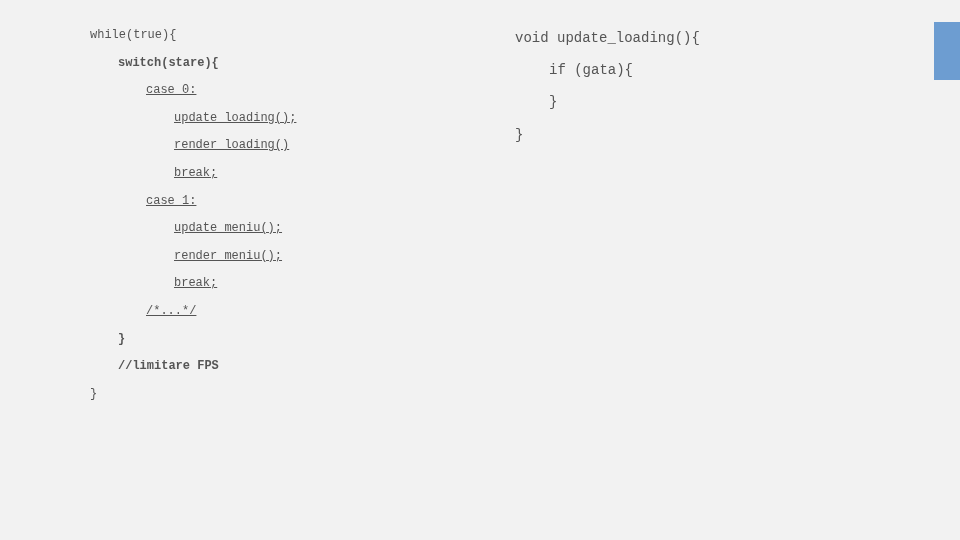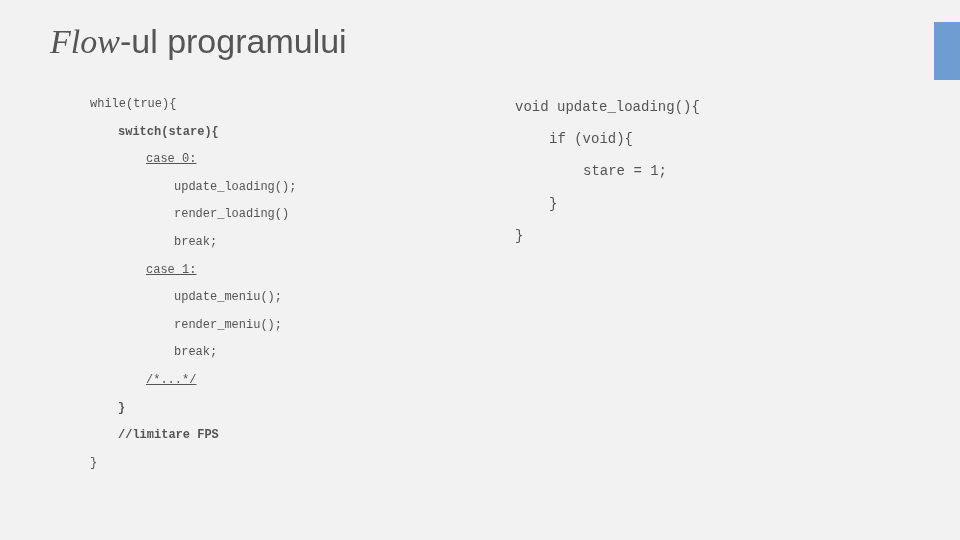--- a/index.html
+++ b/index.html
@@ -49,31 +49,30 @@
     line-height: 2.3;
     color: #555;
     white-space: pre;
   }
   .col.right {
     font-size: 14px;
     line-height: 2.3;
   }
   .i1 { padding-left: 28px; display: block; font-weight: bold; }
   .i2 { padding-left: 56px; display: block; text-decoration: underline; }
-  .i3 { padding-left: 84px; display: block; }
+  .i3 { padding-left: 84px; display: block; text-decoration: underline; }
   .r0 { display: block; }
   .r1 { padding-left: 34px; display: block; }
   .r2 { padding-left: 68px; display: block; }
 </style>
 </head>
 <body>
 
 <div class="accent-bar"></div>
 
 <div class="slide">
-  <h1><span class="em">Flow</span><span>-ul programului</span></h1>
 
   <div class="cols">
     <div class="col"><span>while(true){</span><span class="i1">switch(stare){</span><span class="i2">case 0:</span><span class="i3">update_loading();</span><span class="i3">render_loading()</span><span class="i3">break;</span><span class="i2">case 1:</span><span class="i3">update_meniu();</span><span class="i3">render_meniu();</span><span class="i3">break;</span><span class="i2">/*...*/</span><span class="i1">}</span><span class="i1">//limitare FPS</span><span>}</span></div>
 
-    <div class="col right"><span class="r0">void update_loading(){</span><span class="r1">if (void){</span><span class="r2">stare = 1;</span><span class="r1">}</span><span class="r0">}</span></div>
+    <div class="col right"><span class="r0">void update_loading(){</span><span class="r1">if (gata){</span><span class="r1">}</span><span class="r0">}</span></div>
   </div>
 </div>
 
 </body></html>

